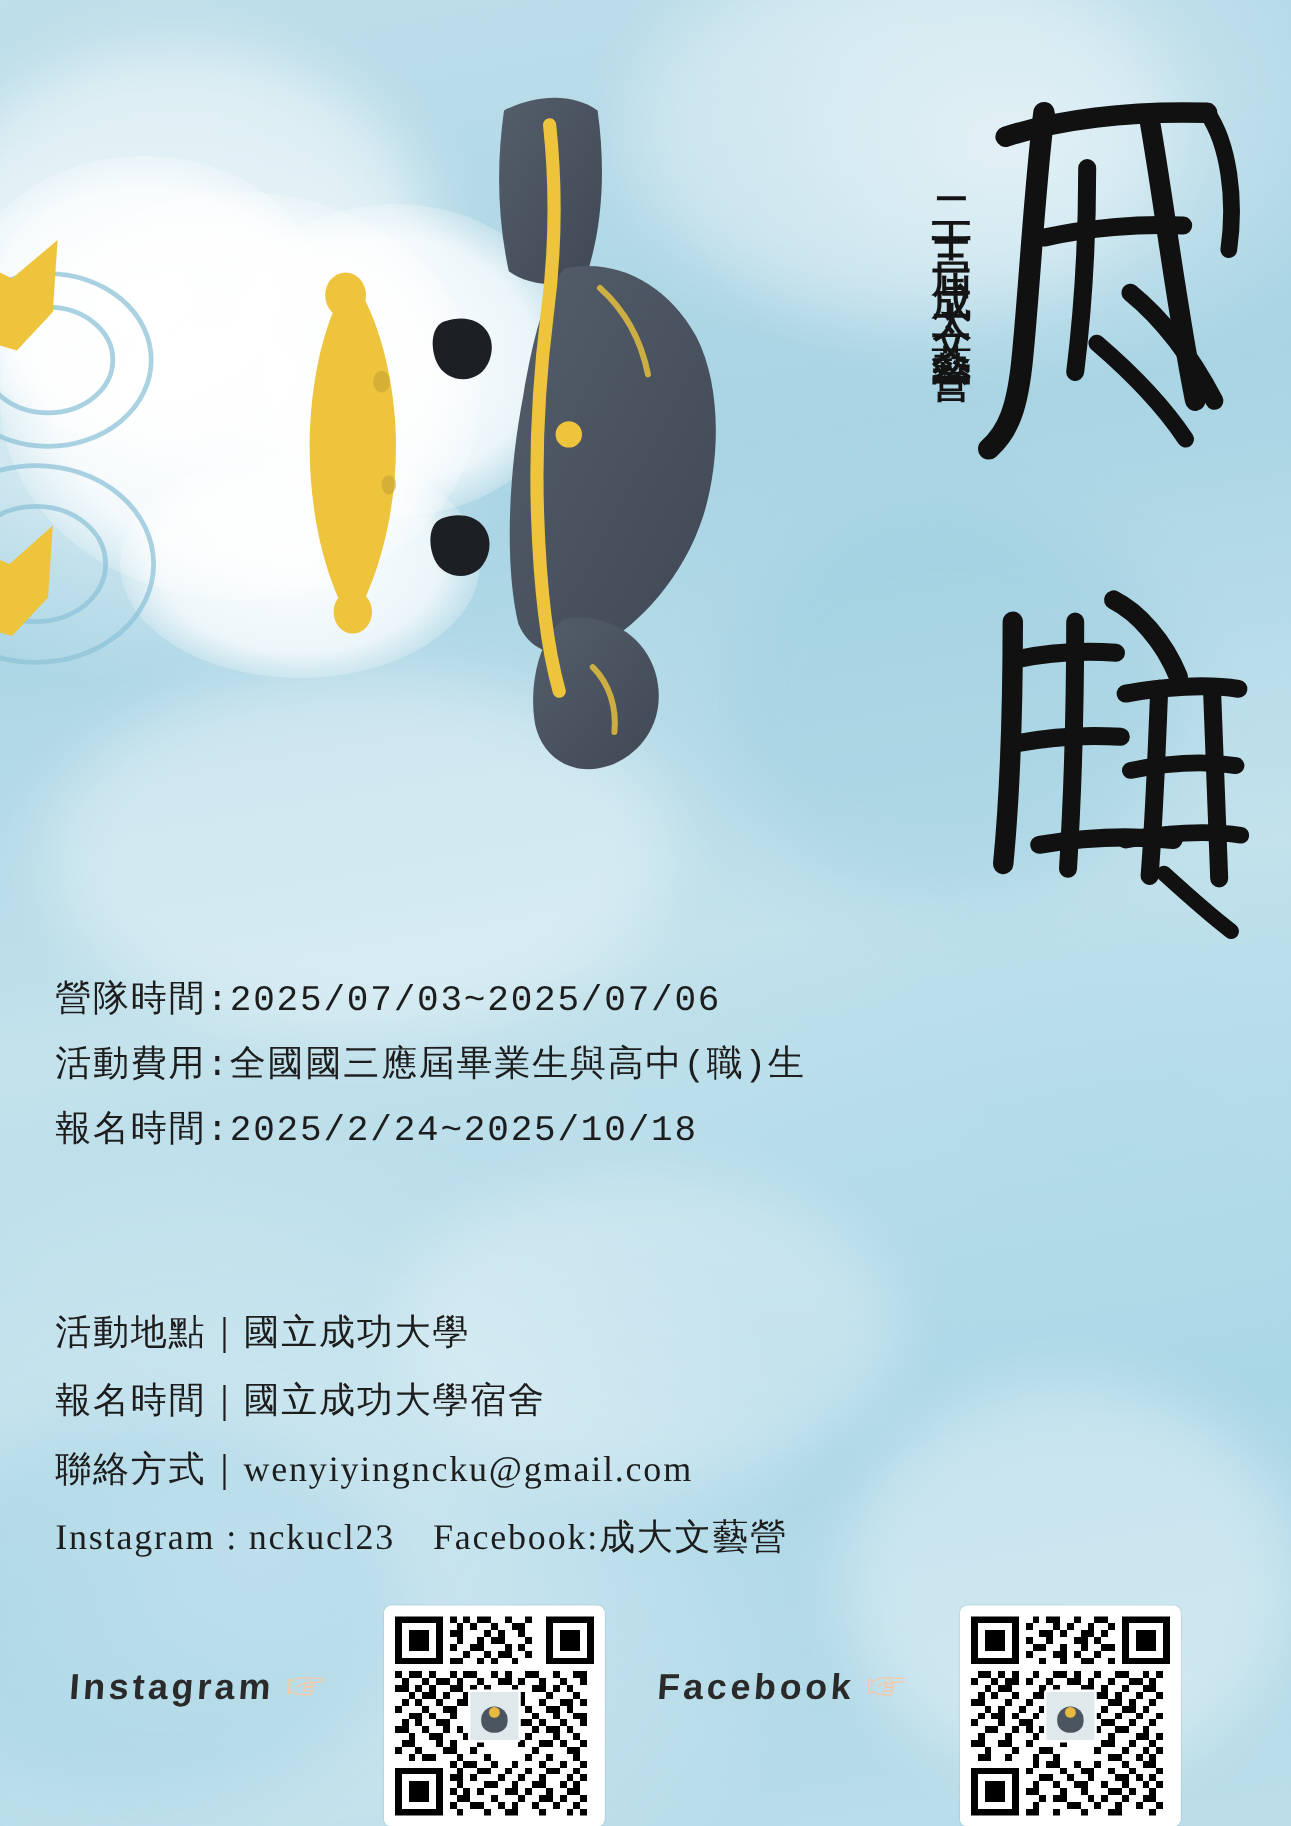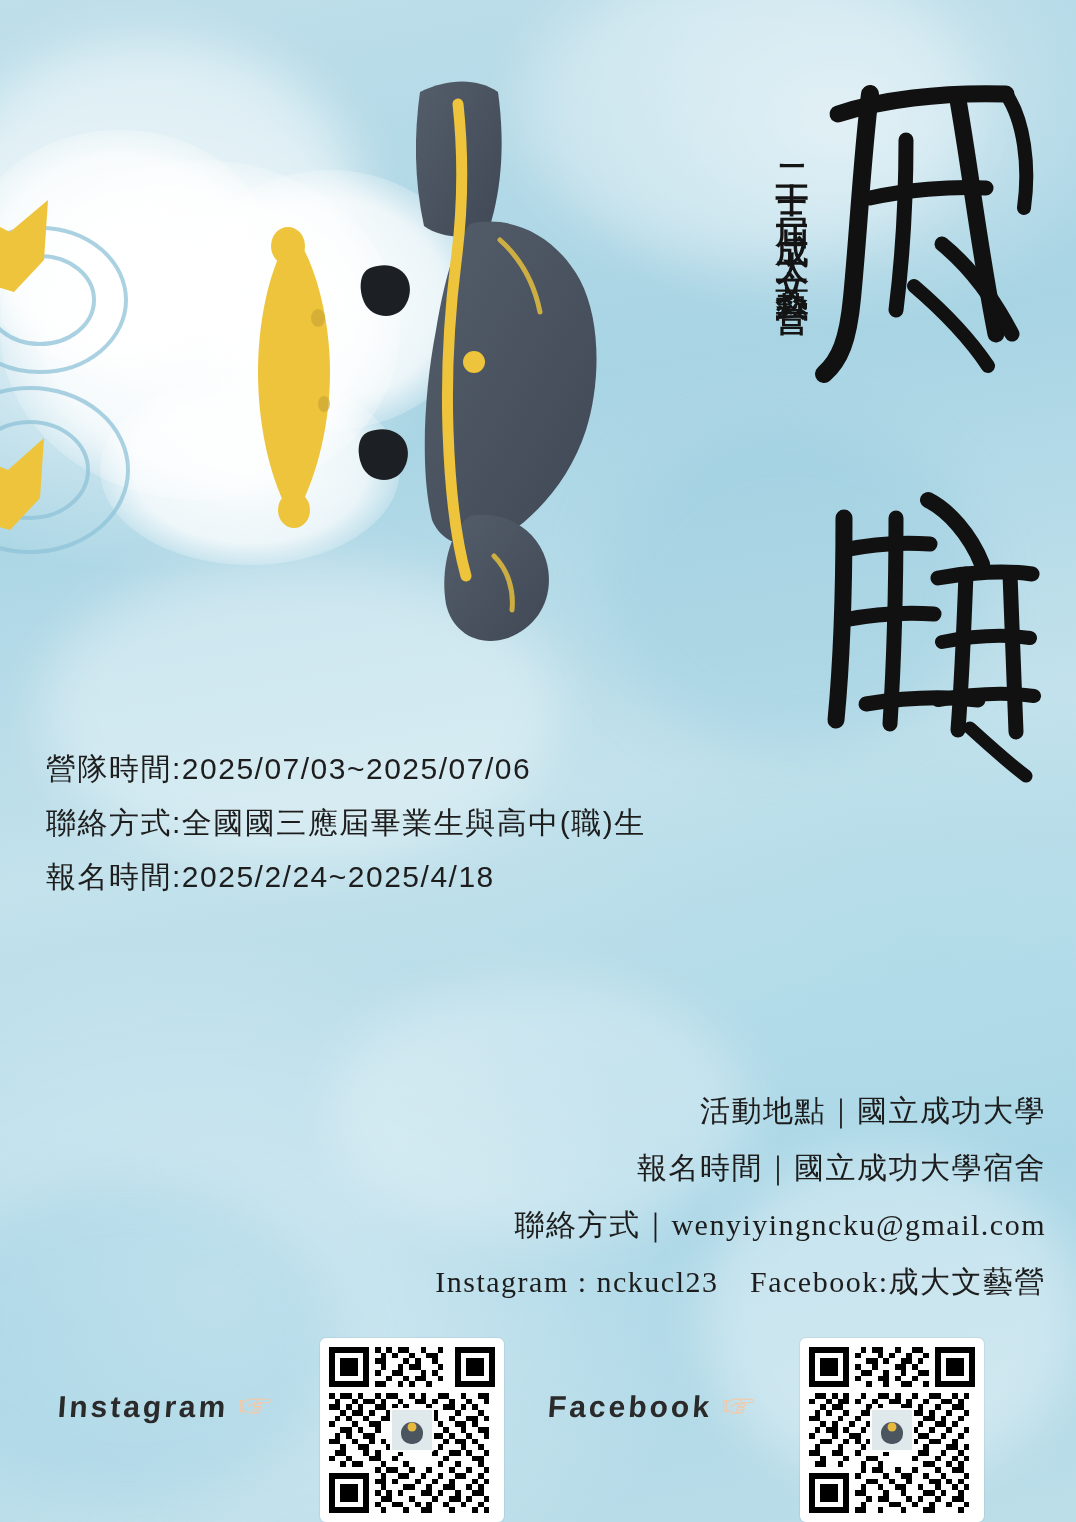--- a/index.html
+++ b/index.html
@@ -70,41 +70,40 @@
     right: 34px;
     top: 48px;
     width: 232px;
     height: 740px;
   }
 
   
   .info {
     position: absolute;
     left: 46px;
-    top: 742px;
+    top: 808px;
     width: 1000px;
-    font-family: Liberation Sans, sans-serif;
+    font-family: Liberation Mono, monospace;
     color: #1d1d1d;
   }
   .info .line {
     font-size: 30px;
     line-height: 54px;
     letter-spacing: 1.5px;
     white-space: nowrap;
   }
   .info .line.indent { padding-left: 34px; }
 
   .contact {
     position: absolute;
     left: 46px;
     top: 1082px;
     width: 1000px;
     font-family: "Liberation Serif", serif;
     color: #1d1d1d;
-    text-align: right;
   }
   .contact .line {
     font-size: 30px;
     line-height: 57px;
     letter-spacing: 1.5px;
     white-space: nowrap;
   }
 
   
   .qr-row {
@@ -280,22 +279,22 @@
       <path d="M156 526 C154 578 152 630 148 682" stroke-width="15"></path>
       <path d="M200 526 C202 580 204 632 206 684" stroke-width="15"></path>
       <path d="M132 594 C162 588 194 586 220 590" stroke-width="14"></path>
       <path d="M128 652 C160 646 196 644 224 648" stroke-width="14"></path>
       <path d="M160 680 C182 700 200 716 216 728" stroke-width="13"></path>
     </g>
   </svg>
 
   <div class="info">
     <div class="line">營隊時間:2025/07/03~2025/07/06</div>
-    <div class="line">聯絡方式:全國國三應屆畢業生與高中(職)生</div>
-    <div class="line">報名時間:2025/2/24~2025/4/18</div>
+    <div class="line">活動費用:全國國三應屆畢業生與高中(職)生</div>
+    <div class="line">報名時間:2025/2/24~2025/10/18</div>
   </div>
 
   <div class="contact">
     <div class="line">活動地點｜國立成功大學</div>
     <div class="line">報名時間｜國立成功大學宿舍</div>
     <div class="line">聯絡方式｜wenyiyingncku@gmail.com</div>
     <div class="line">Instagram : nckucl23　Facebook:成大文藝營</div>
   </div>
 
   <div class="qr-row">

